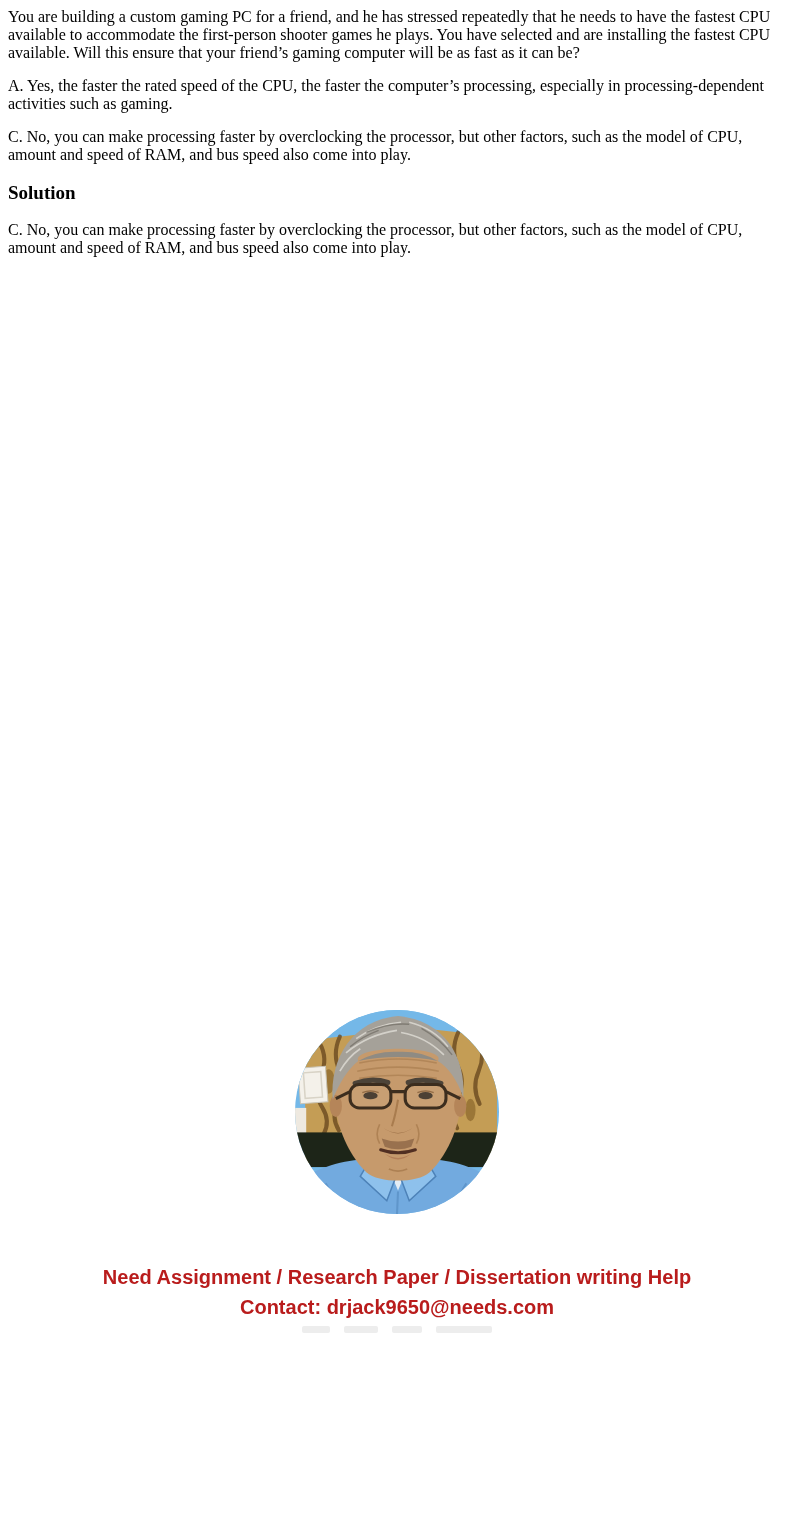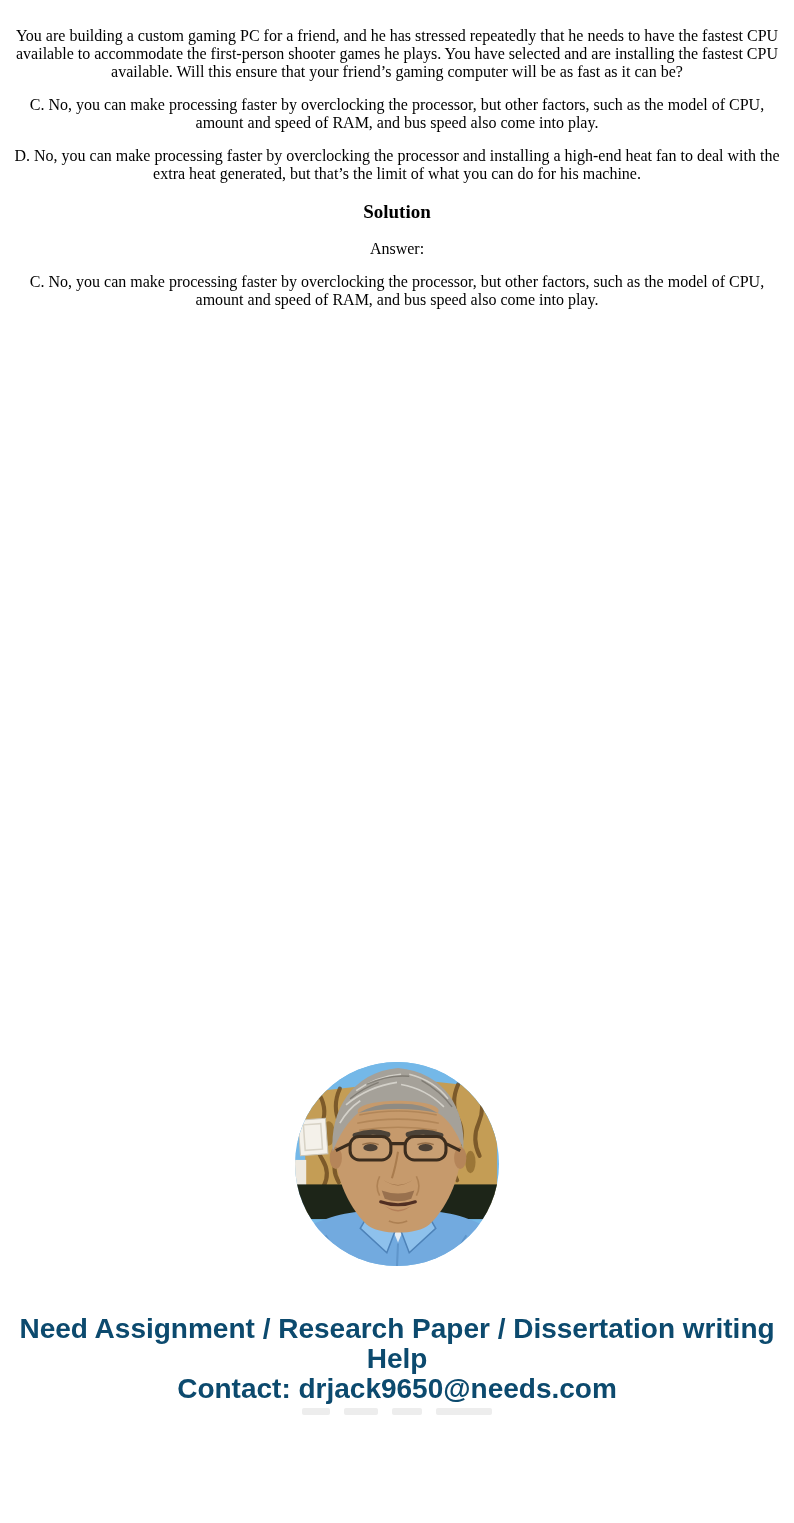--- a/index.html
+++ b/index.html
@@ -3,24 +3,23 @@
 <meta charset="utf-8">
 <style>
   html, body { margin: 0; padding: 0; background: #ffffff; }
   body {
     width: 794px; height: 1523px;
     overflow: hidden;
     font-family: "Liberation Serif", serif;
     color: #000000;
   }
   .doc {
-    padding: 27px 8px 0 8px;
+    padding: 8px 8px 0 8px;
     font-size: 16px;
     line-height: 18px;
-    text-align: center;
   }
   .doc p { margin: 15px 0; }
   .doc p.first { margin-top: 0; }
   .doc h3 {
     font-size: 19px;
     line-height: 21px;
     margin: 18px 0;
     font-weight: bold;
   }
   .portrait-wrap {
@@ -29,23 +28,23 @@
     border-radius: 50%;
     overflow: hidden;
     background: #74b8e8;
   }
   .portrait-wrap svg { display: block; }
   .promo {
     margin-top: 48px;
     text-align: center;
     font-family: "Liberation Sans", sans-serif;
     font-weight: bold;
-    font-size: 28px;
+    font-size: 20px;
     line-height: 30px;
-    color: #0c4a6e;
+    color: #b91c1c;
   }
   .promo p { margin: 0 auto; max-width: 756px; }
   .edge-artifact {
     margin-top: 4px;
     display: flex;
     justify-content: center;
     gap: 14px;
     align-items: flex-start;
   }
   .edge-artifact span {
@@ -55,24 +54,23 @@
     border-radius: 2px;
   }
 </style>
 </head>
 <body>
 
 <main>
 
   <section class="doc">
     <p class="first">You are building a custom gaming PC for a friend, and he has stressed repeatedly that he needs to have the fastest CPU available to accommodate the first-person shooter games he plays. You have selected and are installing the fastest CPU available. Will this ensure that your friend’s gaming computer will be as fast as it can be?</p>
+    <p>A. Yes, the faster the rated speed of the CPU, the faster the computer’s processing, especially in processing-dependent activities such as gaming.</p>
     <p>C. No, you can make processing faster by overclocking the processor, but other factors, such as the model of CPU, amount and speed of RAM, and bus speed also come into play.</p>
-    <p>D. No, you can make processing faster by overclocking the processor and installing a high-end heat fan to deal with the extra heat generated, but that’s the limit of what you can do for his machine.</p>
     <h3>Solution</h3>
-    <p>Answer:</p>
     <p>C. No, you can make processing faster by overclocking the processor, but other factors, such as the model of CPU, amount and speed of RAM, and bus speed also come into play.</p>
   </section>
 
   <figure class="portrait-wrap" style="margin-top:753px;" title="Elderly man with combed-back gray hair and dark-rimmed glasses, wearing a light blue collared shirt, in front of a gold patterned curtain with a sky-blue band above">
     <svg width="204" height="204" viewBox="0 0 200 200">
 
       <rect x="0" y="0" width="200" height="78" fill="#74b8e8"></rect>
 
       <g>
         <path d="M 10,30 L 80,22 L 80,150 L 10,150 Z" fill="#c49d55"></path>

